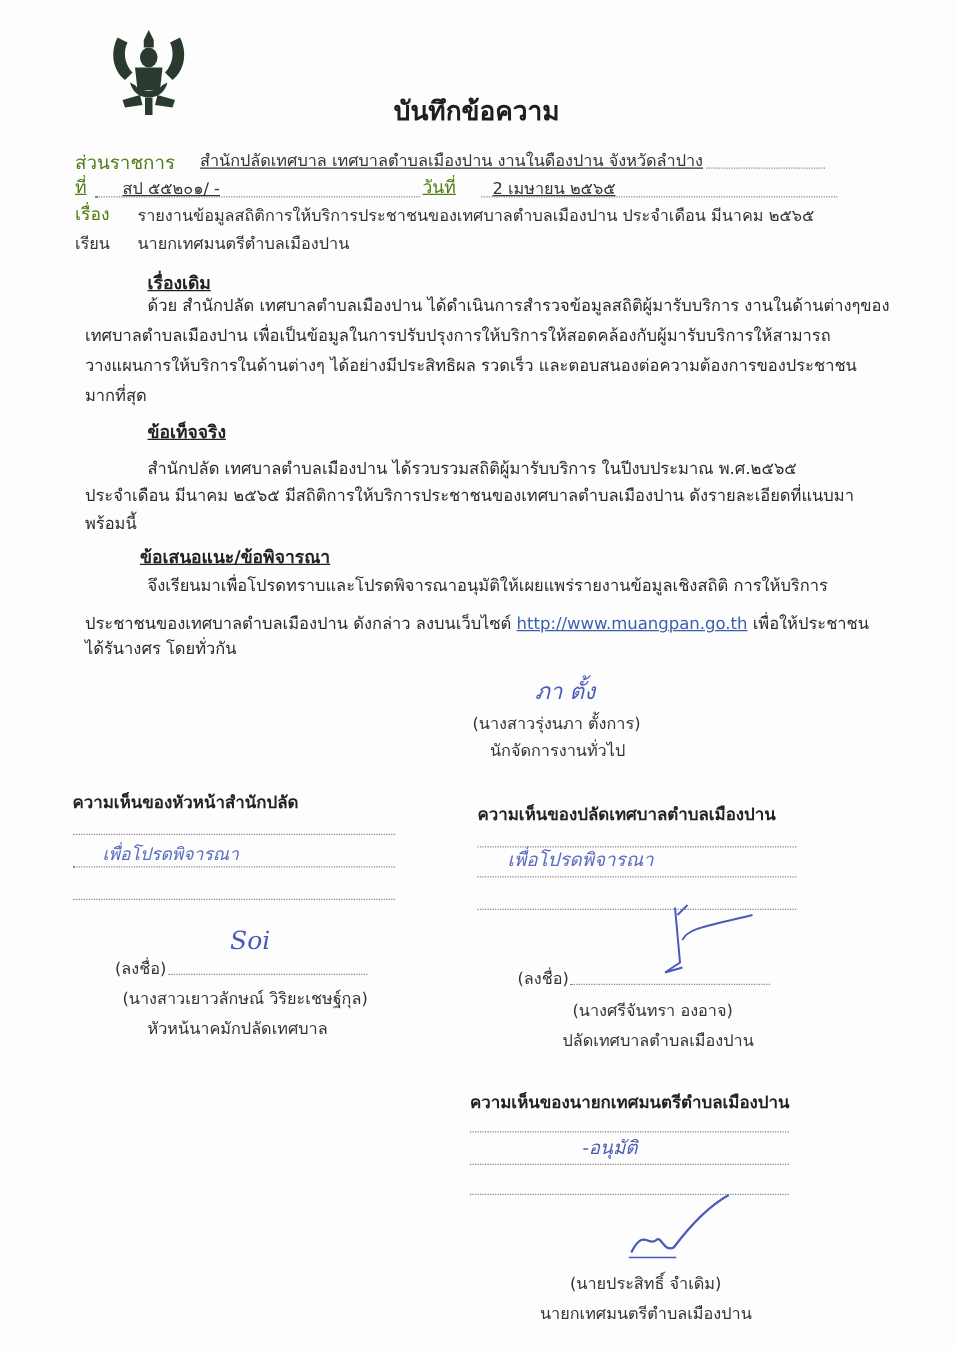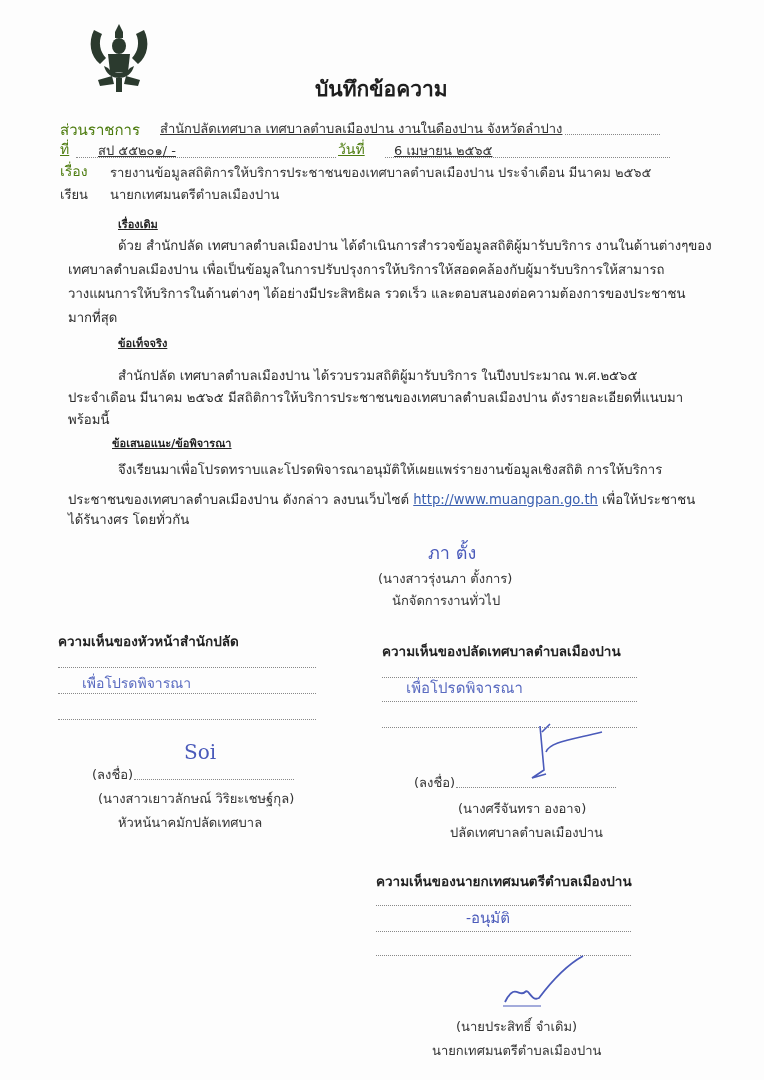--- a/index.html
+++ b/index.html
@@ -8,23 +8,23 @@
     font-family: "DejaVu Sans", "Liberation Sans", sans-serif; color: #2a2a2a;
   }
   .abs { position: absolute; white-space: nowrap; }
   .emblem { left: 86px; top: 22px; width: 66px; height: 72px; }
   .title { left: 315px; top: 72px; font-size: 21px; font-weight: bold; color: #1e1e1e; }
   .lbl { font-weight: normal; font-size: 14px; color: #4d7c0f; text-align: center; }
   .val { font-size: 13px; color: #333; }
   .ul { text-decoration: underline; }
   .dots { border-bottom: 1px dotted #888; height: 1px; position: absolute; }
   .body-text { font-size: 13.2px; line-height: 23.5px; color: #2c2c2c; }
-  .head-u { font-weight: bold; text-decoration: underline; font-size: 11px; color: #222; }
+  .head-u { font-weight: bold; text-decoration: underline; font-size: 14px; color: #222; }
   .link { color: #3a5fb0; text-decoration: underline; }
-  .hand { font-family: "DejaVu Serif", serif; color: #5a6bc0; font-size: 14px; }
+  .hand { font-family: "DejaVu Serif", serif; font-style: italic; color: #5a6bc0; font-size: 14px; }
   .sig { color: #4a5aba; }
   .small { font-size: 13px; color: #333; }
   .op-title { font-size: 13.5px; font-weight: bold; color: #222; }
 </style>
 </head>
 <body>
 
 <div class="abs emblem">
   <svg width="66" height="72" viewBox="0 0 66 72">
     <g fill="#2b3a2e">
@@ -44,21 +44,21 @@
 <div class="abs title">บันทึกข้อความ</div>
 
 <div class="abs lbl" style="left:60px; top:118px; font-size:15px;">ส่วนราชการ</div>
 <div class="abs val ul" style="left:160px; top:118px;">สำนักปลัดเทศบาล เทศบาลตำบลเมืองปาน  งานในดืองปาน  จังหวัดลำปาง</div>
 <div class="dots" style="left:565px; top:133px; width:95px;"></div>
 
 <div class="abs lbl ul" style="left:60px; top:138px;">ที่</div>
 <div class="abs val ul" style="left:98px; top:140px;">สป ๕๕๒๐๑/ -</div>
 <div class="dots" style="left:76px; top:156px; width:260px;"></div>
 <div class="abs lbl ul" style="left:338px; top:138px;">วันที่</div>
-<div class="abs val ul" style="left:394px; top:140px;">6  เมษายน  ๒๕๖๕</div>
+<div class="abs val ul" style="left:394px; top:140px;">2  เมษายน  ๒๕๖๕</div>
 <div class="dots" style="left:385px; top:156px; width:285px;"></div>
 
 <div class="abs lbl" style="left:60px; top:160px;">เรื่อง</div>
 <div class="abs val" style="left:110px; top:162px;">รายงานข้อมูลสถิติการให้บริการประชาชนของเทศบาลตำบลเมืองปาน ประจำเดือน มีนาคม ๒๕๖๕</div>
 
 <div class="abs val" style="left:60px; top:184px;">เรียน</div>
 <div class="abs val" style="left:110px; top:184px;">นายกเทศมนตรีตำบลเมืองปาน</div>
 
 <div class="abs head-u" style="left:118px; top:215px;">เรื่องเดิม</div>
 <div class="abs body-text" style="left:118px; top:234px;">ด้วย สำนักปลัด เทศบาลตำบลเมืองปาน ได้ดำเนินการสำรวจข้อมูลสถิติผู้มารับบริการ งานในด้านต่างๆของ</div>

